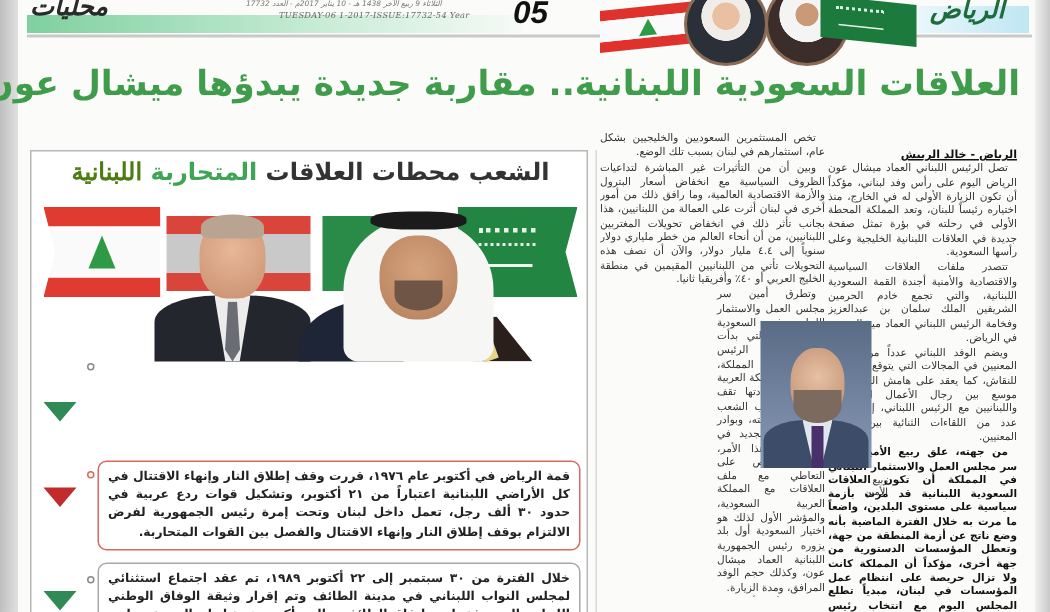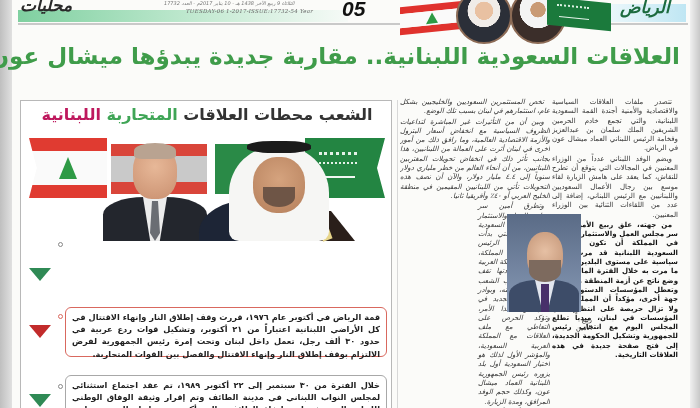--- a/index.html
+++ b/index.html
@@ -34,21 +34,21 @@
     .portrait-aoun-mini { left: 456px; top: -12px; width: 56px; height: 56px; background: radial-gradient(circle at 50% 40%, #e9c1a2 0 22%, #f0ece8 23% 40%, #2b2f38 41%); }
     .portrait-king-mini { left: 510px; top: -12px; width: 56px; height: 56px; background: radial-gradient(circle at 50% 38%, #c99a75 0 18%, #f4f4f4 19% 44%, #3b2e2a 45%); }
 
     
     .headline { position: absolute; left: 20px; top: 43px; width: 660px; text-align: center; direction: rtl; font-size: 23px; font-weight: bold; color: #3f9c4a; white-space: nowrap; letter-spacing: -0.3px; }
 
     
     .infobox { position: absolute; left: 20px; top: 100px; width: 372px; height: 320px; border: 1px solid #b8b8b8; background: #ffffff; }
     .info-title { position: absolute; left: 8px; top: 4px; width: 356px; text-align: center; direction: rtl; font-size: 16px; font-weight: bold; color: #333; white-space: nowrap; }
     .info-title .g { color: #3fa556; }
-    .info-title .r { color: #be185d; }
+    .info-title .r { color: #4d7c0f; font-family: Liberation Serif, serif; }
 
     .banner-lb { position: absolute; left: 8px; top: 37px; width: 178px; height: 60px; }
     .banner-lb .tail { position: absolute; left: 0; top: 0; width: 78px; height: 60px; clip-path: polygon(0 0, 100% 0, 100% 100%, 0 100%, 10% 50%); }
     .banner-lb .tail .s1, .banner-lb .tail .s3 { height: 22%; background: #e03b31; }
     .banner-lb .tail .s2 { height: 56%; background: #fafafa; position: relative; }
     .banner-lb .tail .cedar { border-left-width: 9px; border-right-width: 9px; border-bottom-width: 22px; }
     .banner-lb .body { position: absolute; left: 82px; top: 6px; width: 96px; height: 50px; }
     .banner-lb .body .s1, .banner-lb .body .s3 { height: 24%; background: #d9453a; }
     .banner-lb .body .s2 { height: 52%; background: #c9c9c9; }
 
@@ -71,34 +71,34 @@
     .king-band { position: absolute; left: 50px; top: 0; width: 64px; height: 12px; border-radius: 40%; background: #1b1b1b; }
     .king-face { position: absolute; left: 56px; top: 16px; width: 52px; height: 56px; border-radius: 45%; background: radial-gradient(circle at 50% 40%, #d5a37e, #b57f5b); }
     .king-beard { position: absolute; left: 66px; top: 46px; width: 32px; height: 20px; border-radius: 0 0 50% 50%; background: #6e5546; }
     .king-robe { position: absolute; left: 2px; top: 58px; width: 70px; height: 42px; border-radius: 80% 0 0 0; background: #1d2536; }
     .king-robe-r { position: absolute; left: 118px; top: 70px; width: 40px; height: 30px; background: #2a1f1a; clip-path: polygon(0 0, 40% 0, 100% 100%, 0 100%); }
     .king-trim { position: absolute; left: 120px; top: 66px; width: 10px; height: 34px; background: #e7d58a; transform: rotate(-20deg); }
 
     .timeline-item { position: absolute; left: 44px; width: 322px; border: 1px solid #a8a8a8; border-radius: 6px; padding: 3px 6px; direction: rtl; text-align: justify; font-size: 8.2px; line-height: 12.2px; color: #222; font-weight: bold; }
     .timeline-item.red { border-color: #d9685e; }
     .ti1 { top: 140px; height: 62px; border-top: none; border-radius: 0 0 6px 6px; }
-    .ti2 { top: 206px; height: 50px; }
+    .ti2 { top: 206px; height: 60px; }
     .ti3 { top: 274px; height: 80px; }
     .arrow { position: absolute; left: 8px; width: 0; height: 0; border-left: 11px solid transparent; border-right: 11px solid transparent; border-top: 13px solid #2f8a55; }
     .arrow.red { border-top-color: #c22b2b; }
     .ar1 { top: 167px; }
     .ar2 { top: 224px; }
     .ar3 { top: 293px; }
     .node { position: absolute; left: 37px; width: 5px; height: 5px; border: 1px solid #888; border-radius: 50%; background: #fff; }
     .node.red { border-color: #d9685e; }
     .n1 { top: 141px; } .n2 { top: 213px; } .n3 { top: 283px; }
 
     
     .column { position: absolute; direction: rtl; text-align: justify; font-size: 7px; line-height: 9.3px; color: #333; overflow: hidden; }
-    .col-mid { left: 400px; top: 98px; width: 150px; height: 310px; font-style: italic; }
+    .col-mid { left: 400px; top: 88px; width: 150px; height: 310px; }
     .col-right { left: 552px; top: 98px; width: 126px; height: 310px; }
     .col-mid p, .col-right p { margin-bottom: 1px; text-indent: 6px; }
     .byline { font-weight: bold; font-size: 7.4px; text-decoration: underline; color: #111; margin-bottom: 2px; text-indent: 0 !important; }
     .bold { font-weight: bold; color: #111; }
 
     .photo-rabee { position: absolute; left: 507px; top: 214px; width: 74px; height: 98px; background: linear-gradient(180deg, #5a6b86, #8799b5); overflow: hidden; }
     .rabee-face { position: absolute; left: 20px; top: 18px; width: 36px; height: 48px; border-radius: 45%; background: radial-gradient(circle at 50% 40%, #e6c0a4, #b98869); }
     .rabee-beard { position: absolute; left: 22px; top: 46px; width: 32px; height: 22px; border-radius: 0 0 50% 50%; background: #7d6a5e; }
     .rabee-suit { position: absolute; left: 2px; top: 66px; width: 70px; height: 34px; border-radius: 40% 40% 0 0; background: #3d4c68; }
     .rabee-shirt { position: absolute; left: 28px; top: 66px; width: 20px; height: 34px; background: #e2e6ee; clip-path: polygon(0 0, 100% 0, 60% 100%, 40% 100%); }
@@ -200,20 +200,22 @@
 
 <div class="column col-mid">
   <p>تخص المستثمرين السعوديين والخليجيين بشكل عام، استثمارهم في لبنان بسبب تلك الوضع.</p>
   <p>وبين أن من التأثيرات غير المباشرة لتداعيات الظروف السياسية مع انخفاض أسعار البترول والأزمة الاقتصادية العالمية، وما رافق ذلك من أمور أخرى في لبنان أثرت على العمالة من اللبنانيين، هذا بجانب تأثر ذلك في انخفاض تحويلات المغتربين اللبنانيين، من أن أنحاء العالم من خطر ملياري دولار سنوياً إلى ٤.٤ مليار دولار، والآن أن نصف هذه التحويلات تأتي من اللبنانيين المقيمين في منطقة الخليج العربي أو ٤٠٪ وأفريقيا ثانيا.</p>
   <p style="padding-left:78px;">وتطرق أمين سر مجلس العمل والاستثمار اللبناني في السعودية إلى الزيارة التي بدأت صباح أمس الرئيس اللبناني إلى المملكة، مؤكداً أن المملكة العربية السعودية وقيادتها تقف دائماً إلى جانب الشعب اللبناني وحكومته، وبوادر توجه العهد الجديد في لبنان تؤكد هذا الأمر، وتؤكد الحرص على التعاطي مع ملف العلاقات مع المملكة العربية السعودية، والمؤشر الأول لذلك هو اختيار السعودية أول بلد يزوره رئيس الجمهورية اللبنانية العماد ميشال عون، وكذلك حجم الوفد المرافق، ومدة الزيارة.</p>
   <p>ويعني الأمين أن تتوج هذه الزيارة بمقاربة جديدة من شأنها ترسيخ العلاقات بين البلدين وتوطيدها، وأن تكون هناك رؤية اقتصادية مشتركة تحاكي رؤية المملكة ٢٠٣٠، كما تأمل تفعيل آليات التواصل بين مجتمع الأعمال السعودي ونظيره اللبناني.</p>
 
 </div>
 
 <div class="column col-right">
+  <p class="byline">الرياض - خالد الربيش</p>
+  <p>تصل الرئيس اللبناني العماد ميشال عون الرياض اليوم على رأس وفد لبناني، مؤكداً أن تكون الزيارة الأولى له في الخارج، منذ اختياره رئيساً للبنان، وتعد المملكة المحطة الأولى في رحلته في بؤرة تمثل صفحة جديدة في العلاقات اللبنانية الخليجية وعلى رأسها السعودية.</p>
   <p>تتصدر ملفات العلاقات السياسية والاقتصادية والأمنية أجندة القمة السعودية اللبنانية، والتي تجمع خادم الحرمين الشريفين الملك سلمان بن عبدالعزيز وفخامة الرئيس اللبناني العماد ميشال عون في الرياض.</p>
   <p style="padding-right:0;">ويضم الوفد اللبناني عدداً من الوزراء المعنيين في المجالات التي يتوقع أن تطرح للنقاش، كما يعقد على هامش الزيارة لقاء موسع بين رجال الأعمال السعوديين واللبنانيين مع الرئيس اللبناني، إضافة إلى عدد من اللقاءات الثنائية بين الوزراء المعنيين.</p>
   <p class="bold">من جهته، علق ربيع الأمين أمين سر مجلس العمل والاستثمار اللبناني في المملكة أن تكون العلاقات السعودية اللبنانية قد مرت بأزمة سياسية على مستوى البلدين، واضعاً ما مرت به خلال الفترة الماضية بأنه وضع ناتج عن أزمة المنطقة من جهة، وتعطل المؤسسات الدستورية من جهة أخرى، مؤكداً أن المملكة كانت ولا تزال حريصة على انتظام عمل المؤسسات في لبنان، مبدياً تطلع المجلس اليوم مع انتخاب رئيس للجمهورية وتشكيل الحكومة الجديدة، إلى فتح صفحة جديدة في هذه العلاقات التاريخية.</p>
 
 </div>
 
 <div class="photo-rabee">
   <div class="rabee-suit"></div>
   <div class="rabee-shirt"></div>
   <div class="rabee-tie"></div>

